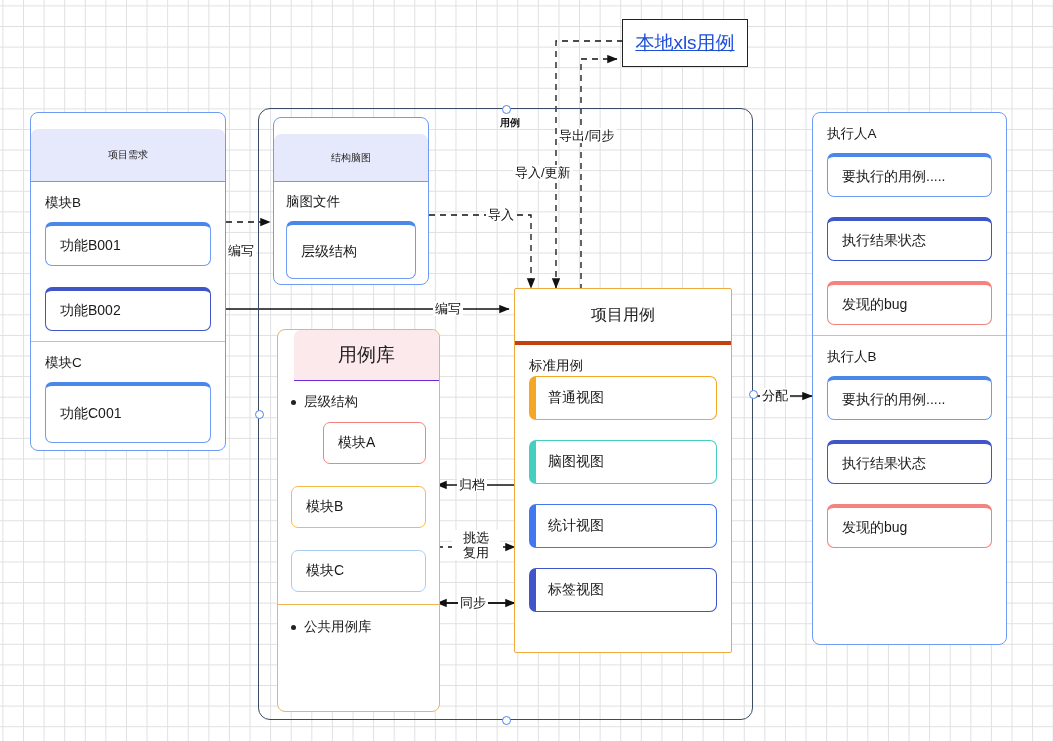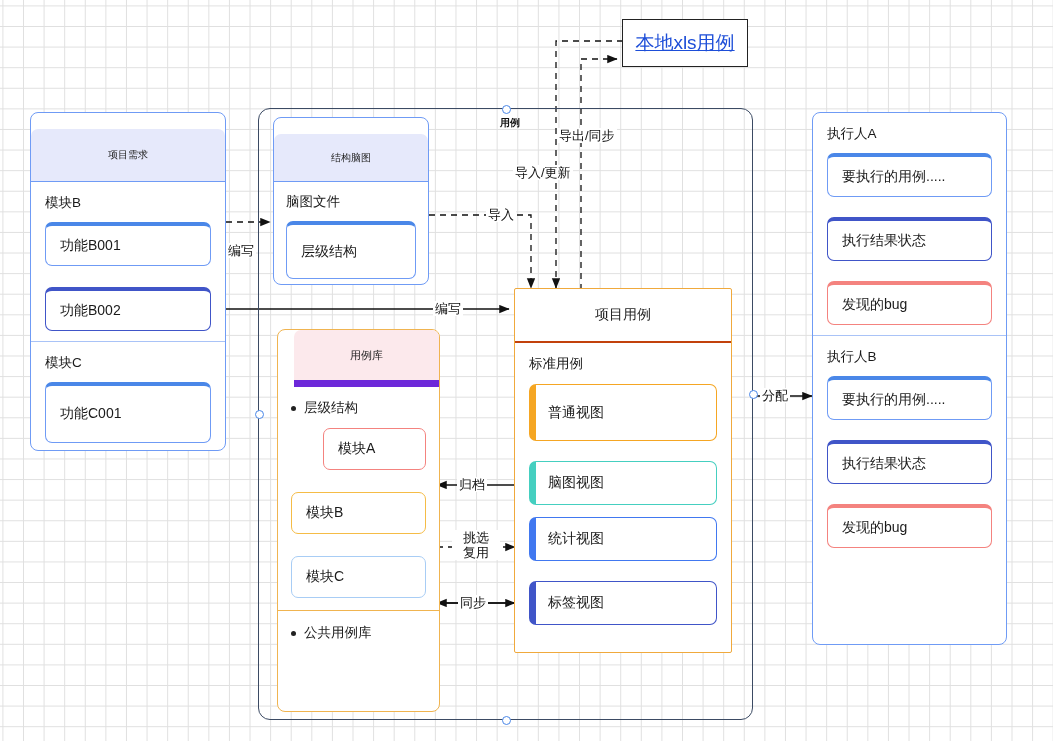--- a/index.html
+++ b/index.html
@@ -178,21 +178,21 @@
     </div>
     <div style="padding:11px 12px 10px 12px;">
       <div class="sec-label">脑图文件</div>
       <div class="chip top-accent" style="margin-top:10px;height:58px;border-color:#6f9bf5;border-top-color:#4a87e8;">
         <span>层级结构</span>
       </div>
     </div>
   </div>
 
   <div class="abs" style="left:277px;top:329px;width:163px;height:383px;border:1px solid #f0b450;border-radius:8px;background:#fff;box-sizing:border-box;">
-    <div style="height:50px;background:#fce9ec;border-bottom:7px solid #6d28d9;border-radius:7px 7px 0 0;display:flex;align-items:center;justify-content:center;font-size:11px;color:#222;margin-left:16px;">
+    <div style="height:50px;background:#fce9ec;border-bottom:1px solid #6d28d9;border-radius:7px 7px 0 0;display:flex;align-items:center;justify-content:center;font-size:19px;color:#222;margin-left:16px;">
       <span>用例库</span>
     </div>
     <div style="padding:12px 13px 12px 13px;">
       <div class="bullet">层级结构</div>
       <div class="chip plain" style="margin-top:11px;height:42px;border-color:#f4837f;margin-left:32px;">
         <span>模块A</span>
       </div>
       <div class="chip plain" style="margin-top:22px;height:42px;border-color:#f5bc46;">
         <span>模块B</span>
       </div>
@@ -200,32 +200,32 @@
         <span>模块C</span>
       </div>
     </div>
     <div style="border-top:1px solid #f0b450;"></div>
     <div style="padding:13px 13px 10px 13px;">
       <div class="bullet">公共用例库</div>
     </div>
   </div>
 
   <div class="abs" style="left:514px;top:288px;width:218px;height:365px;border:1px solid #f0a93c;border-radius:2px;background:#fff;box-sizing:border-box;">
-    <div style="height:52px;border-bottom:2px solid #c2410c;display:flex;align-items:center;justify-content:center;font-size:14px;color:#222;">
+    <div style="height:52px;border-bottom:4px solid #c2410c;display:flex;align-items:center;justify-content:center;font-size:16px;color:#222;">
       <span>项目用例</span>
     </div>
     <div style="padding:12px 14px 12px 14px;">
       <div class="sec-label">标准用例</div>
-      <div class="chip left-accent" style="margin-top:11px;height:57px;border-color:#f5a623;">
+      <div class="chip left-accent" style="margin-top:1px;height:44px;border-color:#f5a623;">
         <span>普通视图</span>
       </div>
       <div class="chip left-accent" style="margin-top:20px;height:44px;border-color:#45cfc0;">
         <span>脑图视图</span>
       </div>
-      <div class="chip left-accent" style="margin-top:12px;height:44px;border-color:#4178f0;">
+      <div class="chip left-accent" style="margin-top:20px;height:44px;border-color:#4178f0;">
         <span>统计视图</span>
       </div>
       <div class="chip left-accent" style="margin-top:20px;height:44px;border-color:#4055c8;">
         <span>标签视图</span>
       </div>
     </div>
   </div>
 
   <div class="abs card" style="left:812px;top:112px;width:195px;height:533px;border-radius:8px;">
 

